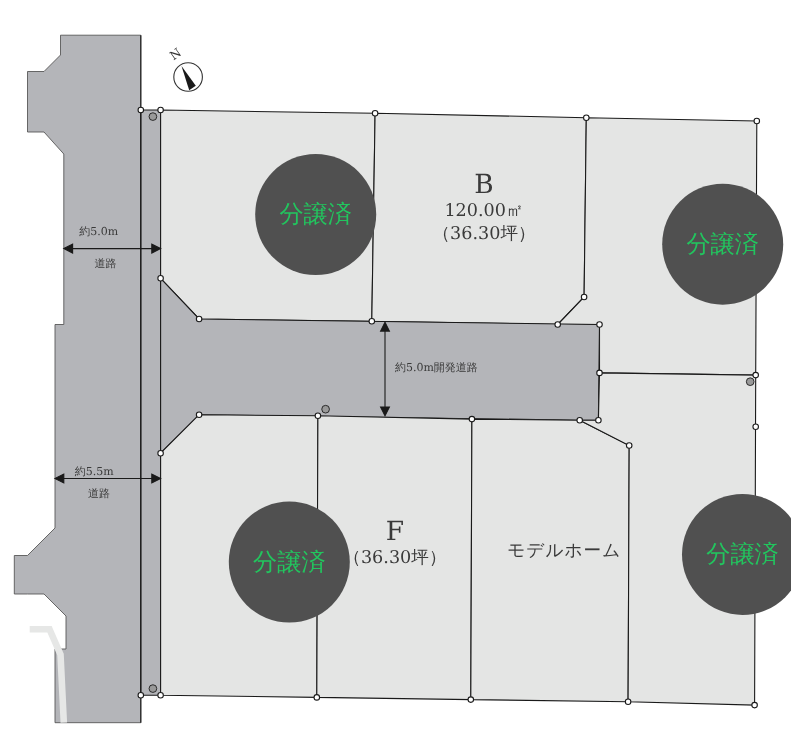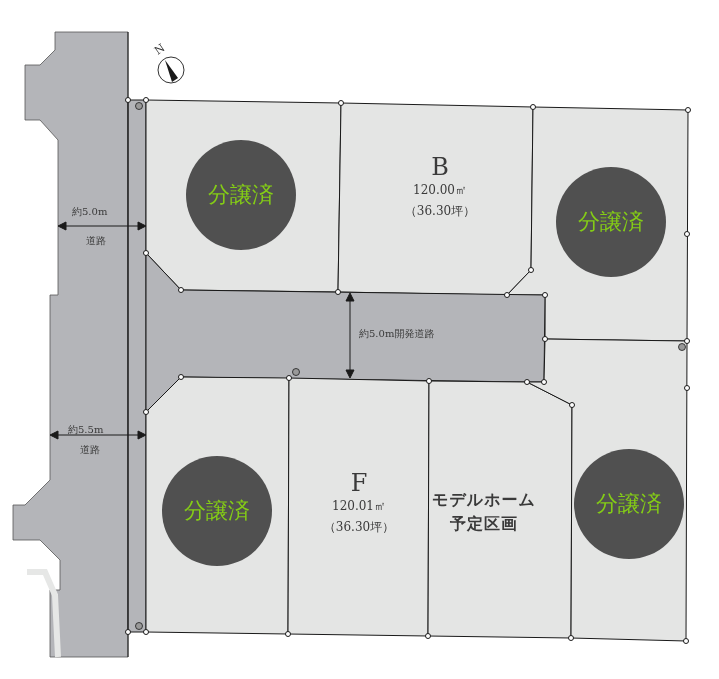--- a/index.html
+++ b/index.html
@@ -1,21 +1,21 @@
 <!DOCTYPE html>
 <html><head>
 <meta charset="utf-8">
 <style>
   html,body{margin:0;padding:0;background:#ffffff;}
   body{width:719px;height:679px;overflow:hidden;position:relative;font-family:"DejaVu Serif","Liberation Serif",serif;}
   #map{position:absolute;left:0;top:0;width:719px;height:679px;}
   .lbl{position:absolute;text-align:center;color:#3a3a3a;white-space:nowrap;font-family:"DejaVu Serif","Liberation Serif",serif;}
-  .sold{position:absolute;border-radius:50%;background:#505050;color:#84cc16;display:flex;align-items:center;justify-content:center;font-size:22px;font-family:"DejaVu Serif","Liberation Serif",serif;letter-spacing:0;}
+  .sold{position:absolute;border-radius:50%;background:#505050;color:#22c55e;display:flex;align-items:center;justify-content:center;font-size:22px;font-family:"DejaVu Serif","Liberation Serif",serif;letter-spacing:0;margin-left:46px;}
   .lot-letter{font-size:24px;line-height:26px;}
-  .lot-area{font-size:12px;line-height:21px;}
+  .lot-area{font-size:16px;line-height:21px;}
   .road-lbl{font-size:10px;line-height:20px;}
   .dev-lbl{font-size:10px;}
   .model-lbl{font-size:16px;line-height:24px;letter-spacing:1px;}
 </style>
 </head>
 <body>
 
 <svg id="map" viewBox="0 0 719 679" xmlns="http://www.w3.org/2000/svg">
 
   <polygon points="55,32 128,32 128,657 50,657 50,590 60,590 60,560 40,540 25,540 13,540 13,505 25,505 40,490 50,480 50,295 58,295 58,140 40,120 25,120 25,65 40,65 55,50" fill="#b4b5b9" stroke="#555" stroke-width="0.8"></polygon>
@@ -106,20 +106,18 @@
 <div class="sold" style="left:574px;top:449px;width:110px;height:110px;">分譲済</div>
 
 <div class="lbl" style="left:385px;top:154px;width:110px;">
   <div class="lot-letter">B</div>
   <div class="lot-area">120.00㎡</div>
   <div class="lot-area">（36.30坪）</div>
 </div>
 
 <div class="lbl" style="left:304px;top:470px;width:110px;">
   <div class="lot-letter">F</div>
-  <div class="lot-area">120.01㎡</div>
   <div class="lot-area">（36.30坪）</div>
 </div>
 
-<div class="lbl model-lbl" style="left:416px;top:488px;width:136px;font-weight:bold;">
+<div class="lbl model-lbl" style="left:445px;top:488px;width:136px;">
   <div>モデルホーム</div>
-  <div>予定区画</div>
 </div>
 
 </body></html>

